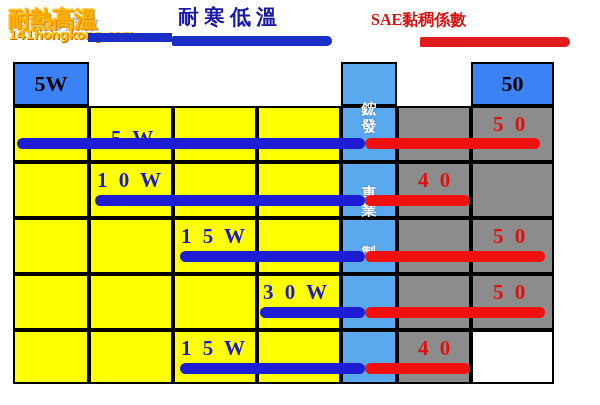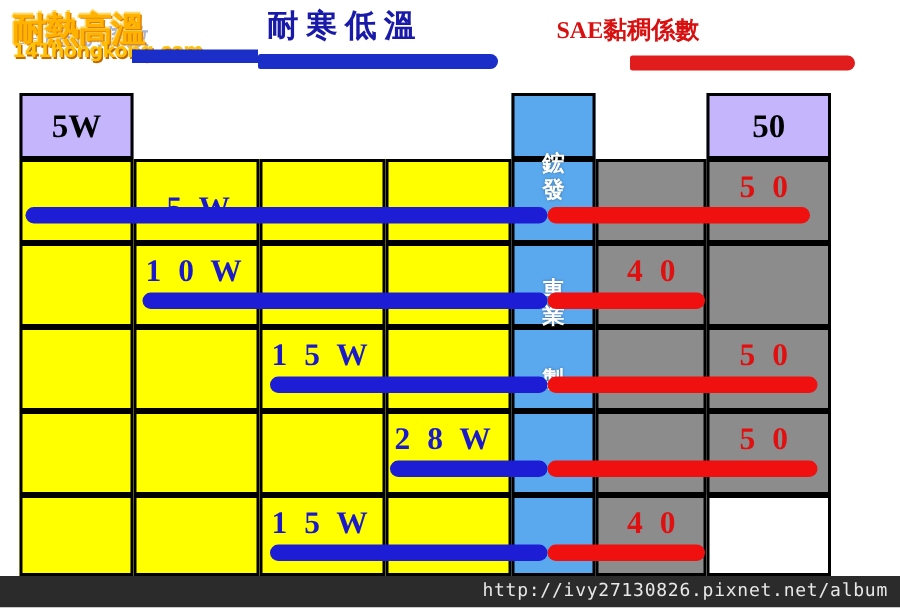--- a/index.html
+++ b/index.html
@@ -64,21 +64,21 @@
     letter-spacing:3px;white-space:nowrap;
   }
   .hot-bar{
     position:absolute;left:420px;top:37px;width:150px;height:10px;
     background:#e01c1c;border-radius:2px 6px 6px 2px;
   }
 
   
   .tbl{position:absolute;left:13px;top:62px;width:541px;height:322px;}
   .cell{position:absolute;box-sizing:border-box;border:2px solid #000;}
-  .hcell{background:#c4b5fd;}
+  .hcell{background:#3b82f6;}
   .hcell span{
     display:block;width:100%;text-align:center;
     font-family:"Liberation Serif", serif;
     font-size:22px;font-weight:bold;color:#000;line-height:40px;
   }
   .c-yellow{background:#ffff00;}
   .c-blue{background:#5aa9ef;border-left:2px solid #000;border-right:2px solid #000;}
   .c-gray{background:#8c8c8c;}
   .c-white{background:#ffffff;}
 
@@ -207,29 +207,26 @@
     <div class="lbl lbl-blue" style="left:84px;top:106px;">1 0 W</div>
     <div class="bar bar-blue" style="left:82px;top:133px;width:270px;"></div>
     <div class="bar bar-red" style="left:352px;top:133px;width:105px;"></div>
     <div class="lbl lbl-red" style="left:405px;top:106px;">4 0</div>
 
     <div class="lbl lbl-blue" style="left:168px;top:162px;">1 5 W</div>
     <div class="bar bar-blue" style="left:167px;top:189px;width:185px;"></div>
     <div class="bar bar-red" style="left:352px;top:189px;width:180px;"></div>
     <div class="lbl lbl-red" style="left:480px;top:162px;">5 0</div>
 
-    <div class="lbl lbl-blue" style="left:250px;top:218px;">2 8 W</div>
+    <div class="lbl lbl-blue" style="left:250px;top:218px;">3 0 W</div>
     <div class="bar bar-blue" style="left:247px;top:245px;width:105px;"></div>
     <div class="bar bar-red" style="left:352px;top:245px;width:180px;"></div>
     <div class="lbl lbl-red" style="left:480px;top:218px;">5 0</div>
 
     <div class="lbl lbl-blue" style="left:168px;top:274px;">1 5 W</div>
     <div class="bar bar-blue" style="left:167px;top:301px;width:185px;"></div>
     <div class="bar bar-red" style="left:352px;top:301px;width:105px;"></div>
     <div class="lbl lbl-red" style="left:405px;top:274px;">4 0</div>
 
   </div>
 
-  <div class="ftr">
-    <span>http://ivy27130826.pixnet.net/album</span>
-  </div>
 
 </div>
 
 </body></html>

